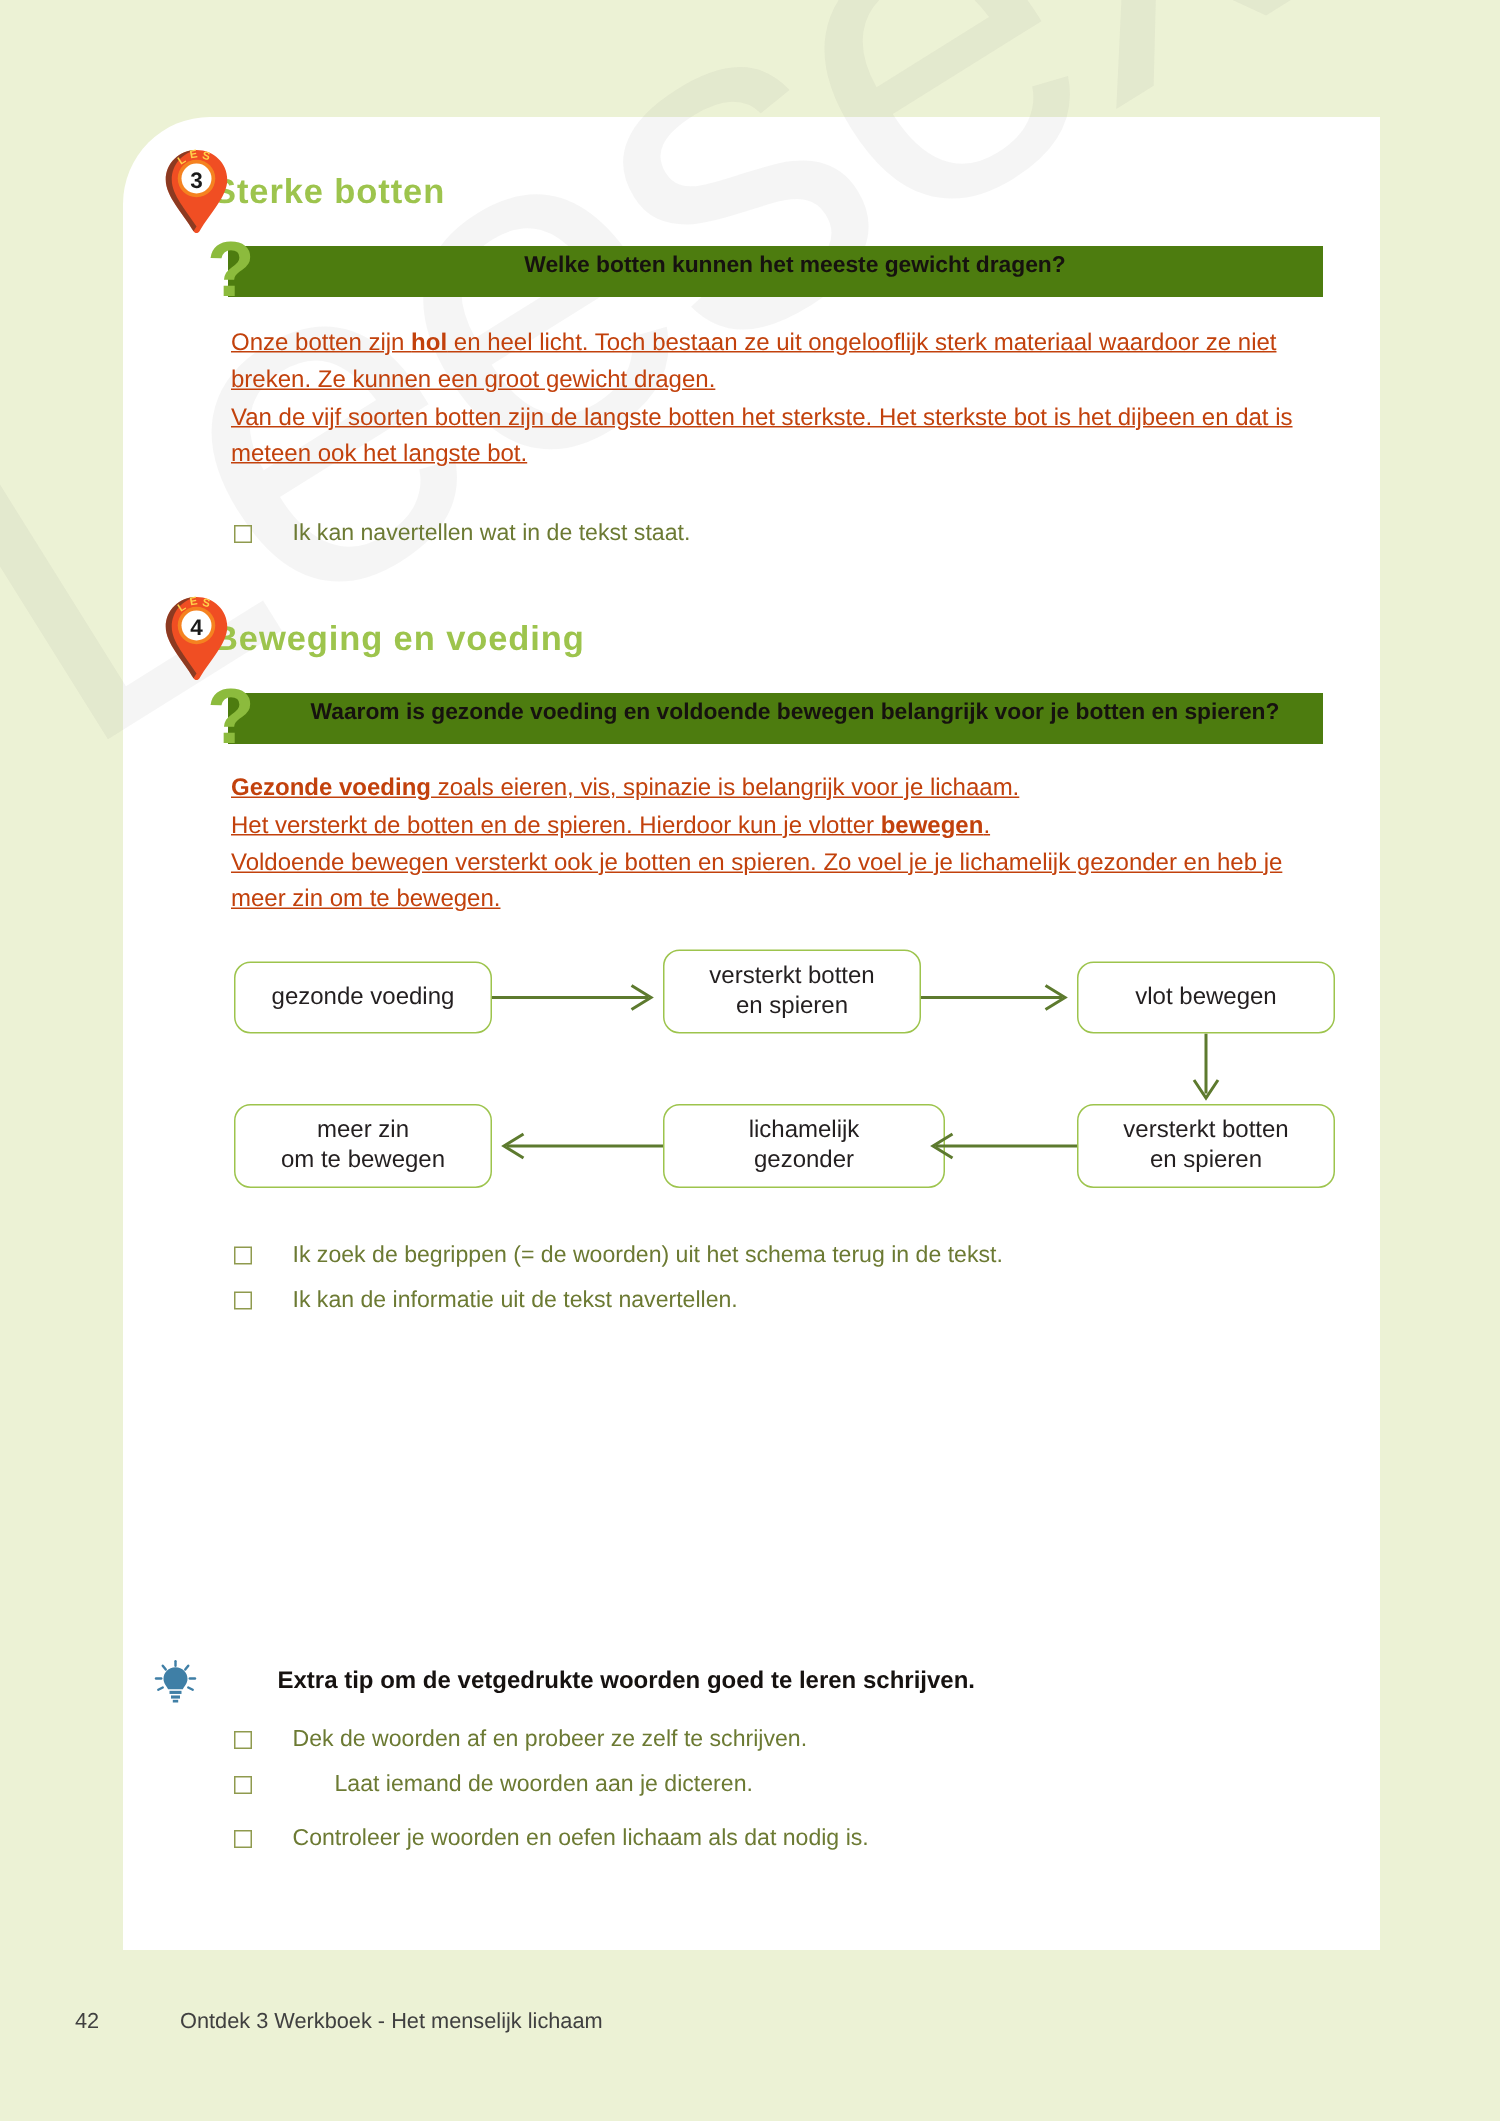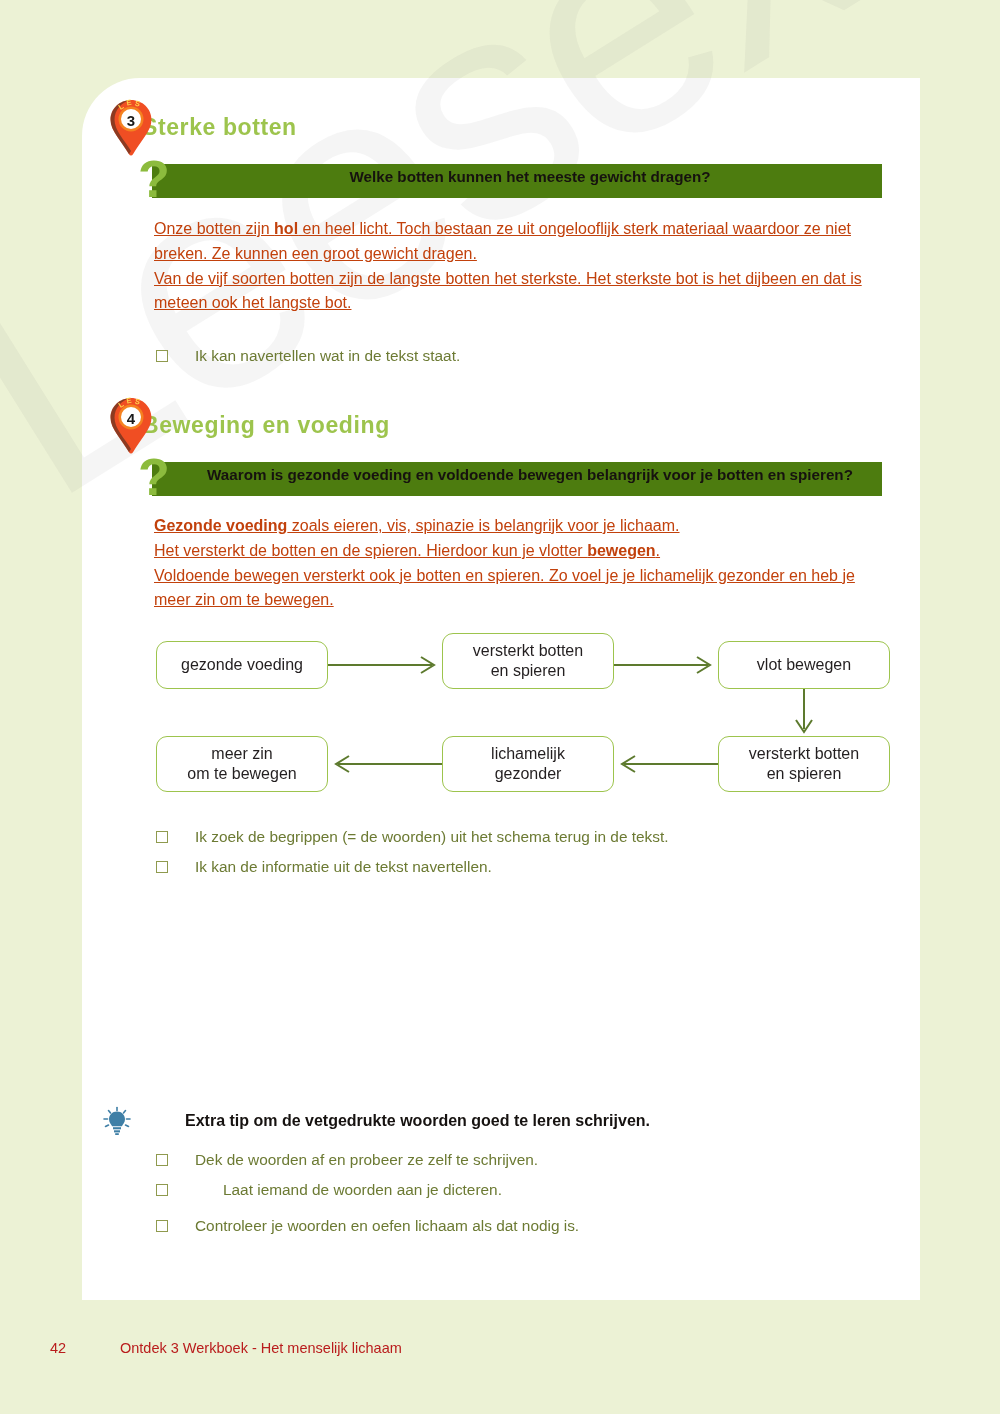--- a/index.html
+++ b/index.html
@@ -177,21 +177,21 @@
   }
 
   
   .footer {
     position: absolute;
     left: 0; top: 1340px;
     width: 900px;
     display: flex;
     align-items: center;
     font-size: 14.5px;
-    color: #b91c1c;
+    color: #404040;
     z-index: 5;
   }
   .footer .pgnum { margin-left: 50px; width: 70px; }
   .footer .ftext { }
 </style>
 </head>
 <body>
 
 <div class="watermark">Leesexemplaar</div>
 
@@ -300,21 +300,21 @@
         <span>en spieren</span>
       </div>
       <div class="fnode" style="left:0px; top:95px; width:172px; height:56px; flex-direction:column;">
         <span>meer zin</span>
         <span>om te bewegen</span>
       </div>
 
       <div class="fnode" style="left:562px; top:0px; width:172px; height:48px;">
         <span>vlot bewegen</span>
       </div>
-      <div class="fnode" style="left:286px; top:95px; width:172px; height:56px; flex-direction:column;">
+      <div class="fnode" style="left:286px; top:95px; width:188px; height:56px; flex-direction:column;">
         <span>lichamelijk</span>
         <span>gezonder</span>
       </div>
       <div class="fnode" style="left:562px; top:95px; width:172px; height:56px; flex-direction:column;">
         <span>versterkt botten</span>
         <span>en spieren</span>
       </div>
 
       <svg class="arrow" style="left:172px; top:12px;" width="114" height="24" viewBox="0 0 114 24">
         <line x1="0" y1="12" x2="104" y2="12" stroke="#5d7a2e" stroke-width="2"></line>

